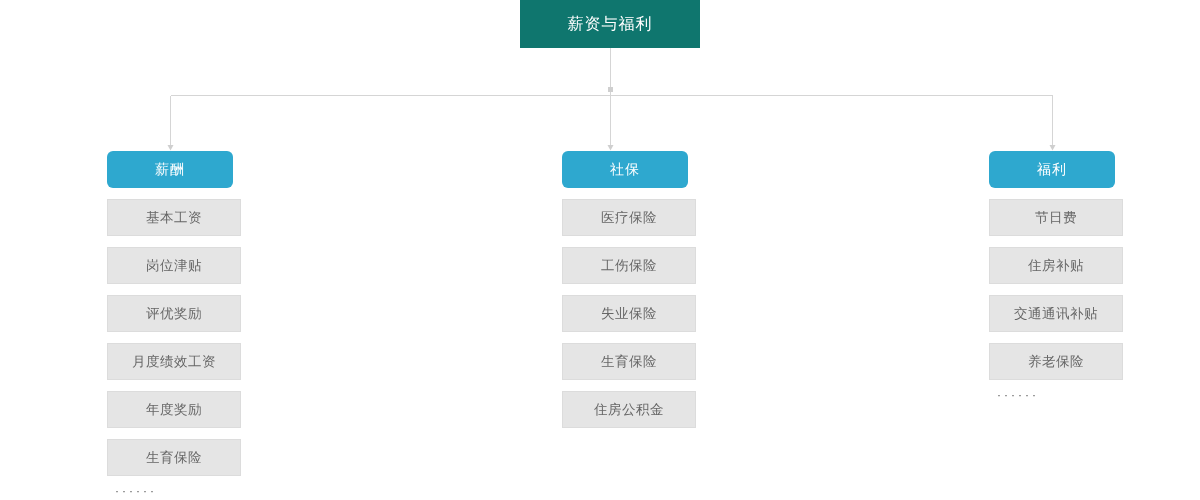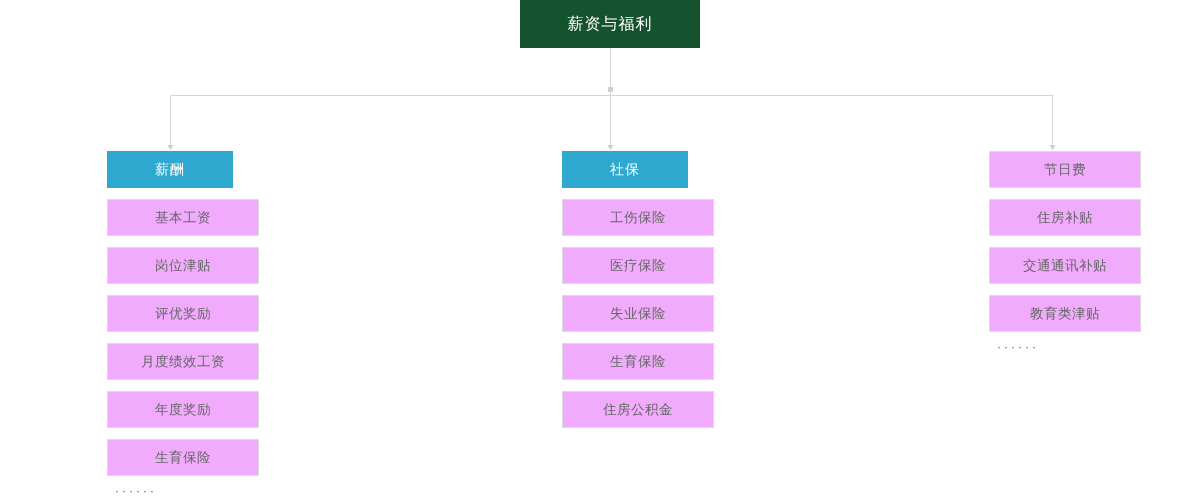--- a/index.html
+++ b/index.html
@@ -33,21 +33,21 @@
     pointer-events: none;
   }
 
   
   .root-node {
     position: absolute;
     left: 520px;
     top: 0px;
     width: 180px;
     height: 48px;
-    background: #14532d;
+    background: #0f766e;
     color: #ffffff;
     font-size: 16px;
     letter-spacing: 1px;
     display: flex;
     align-items: center;
     justify-content: center;
     box-sizing: border-box;
   }
 
   
@@ -65,26 +65,27 @@
     height: 37px;
     background: #2ea8cf;
     color: #ffffff;
     font-size: 14px;
     letter-spacing: 1px;
     display: flex;
     align-items: center;
     justify-content: center;
     box-sizing: border-box;
     margin-bottom: 11px;
+    border-radius: 6px;
   }
 
   .leaf-item {
-    width: 152px;
+    width: 134px;
     height: 37px;
-    background: #f0abfc;
+    background: #e5e5e5;
     border: 1px solid #dcdcdc;
     color: #666666;
     font-size: 13.5px;
     letter-spacing: 0.5px;
     display: flex;
     align-items: center;
     justify-content: center;
     box-sizing: border-box;
     margin-bottom: 11px;
     white-space: nowrap;
@@ -131,29 +132,30 @@
     <div class="leaf-item">岗位津贴</div>
     <div class="leaf-item">评优奖励</div>
     <div class="leaf-item">月度绩效工资</div>
     <div class="leaf-item">年度奖励</div>
     <div class="leaf-item">生育保险</div>
     <div class="ellipsis">······</div>
   </div>
 
   <div class="column col-1">
     <div class="branch-header">社保</div>
+    <div class="leaf-item">医疗保险</div>
     <div class="leaf-item">工伤保险</div>
-    <div class="leaf-item">医疗保险</div>
     <div class="leaf-item">失业保险</div>
     <div class="leaf-item">生育保险</div>
     <div class="leaf-item">住房公积金</div>
     <div class="ellipsis"></div>
   </div>
 
   <div class="column col-2">
+    <div class="branch-header">福利</div>
     <div class="leaf-item">节日费</div>
     <div class="leaf-item">住房补贴</div>
     <div class="leaf-item">交通通讯补贴</div>
-    <div class="leaf-item">教育类津贴</div>
+    <div class="leaf-item">养老保险</div>
     <div class="ellipsis">······</div>
   </div>
 
 </div>
 
 </body></html>

